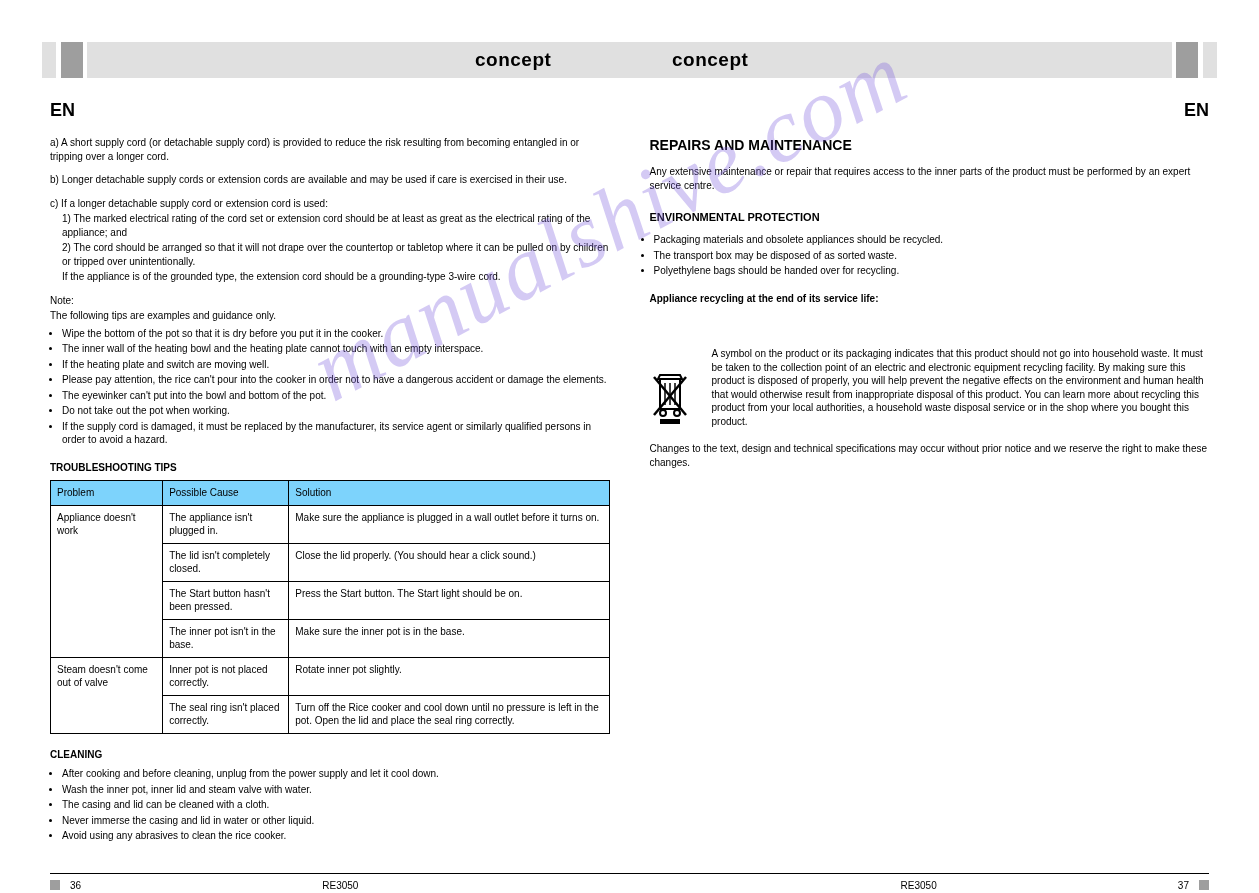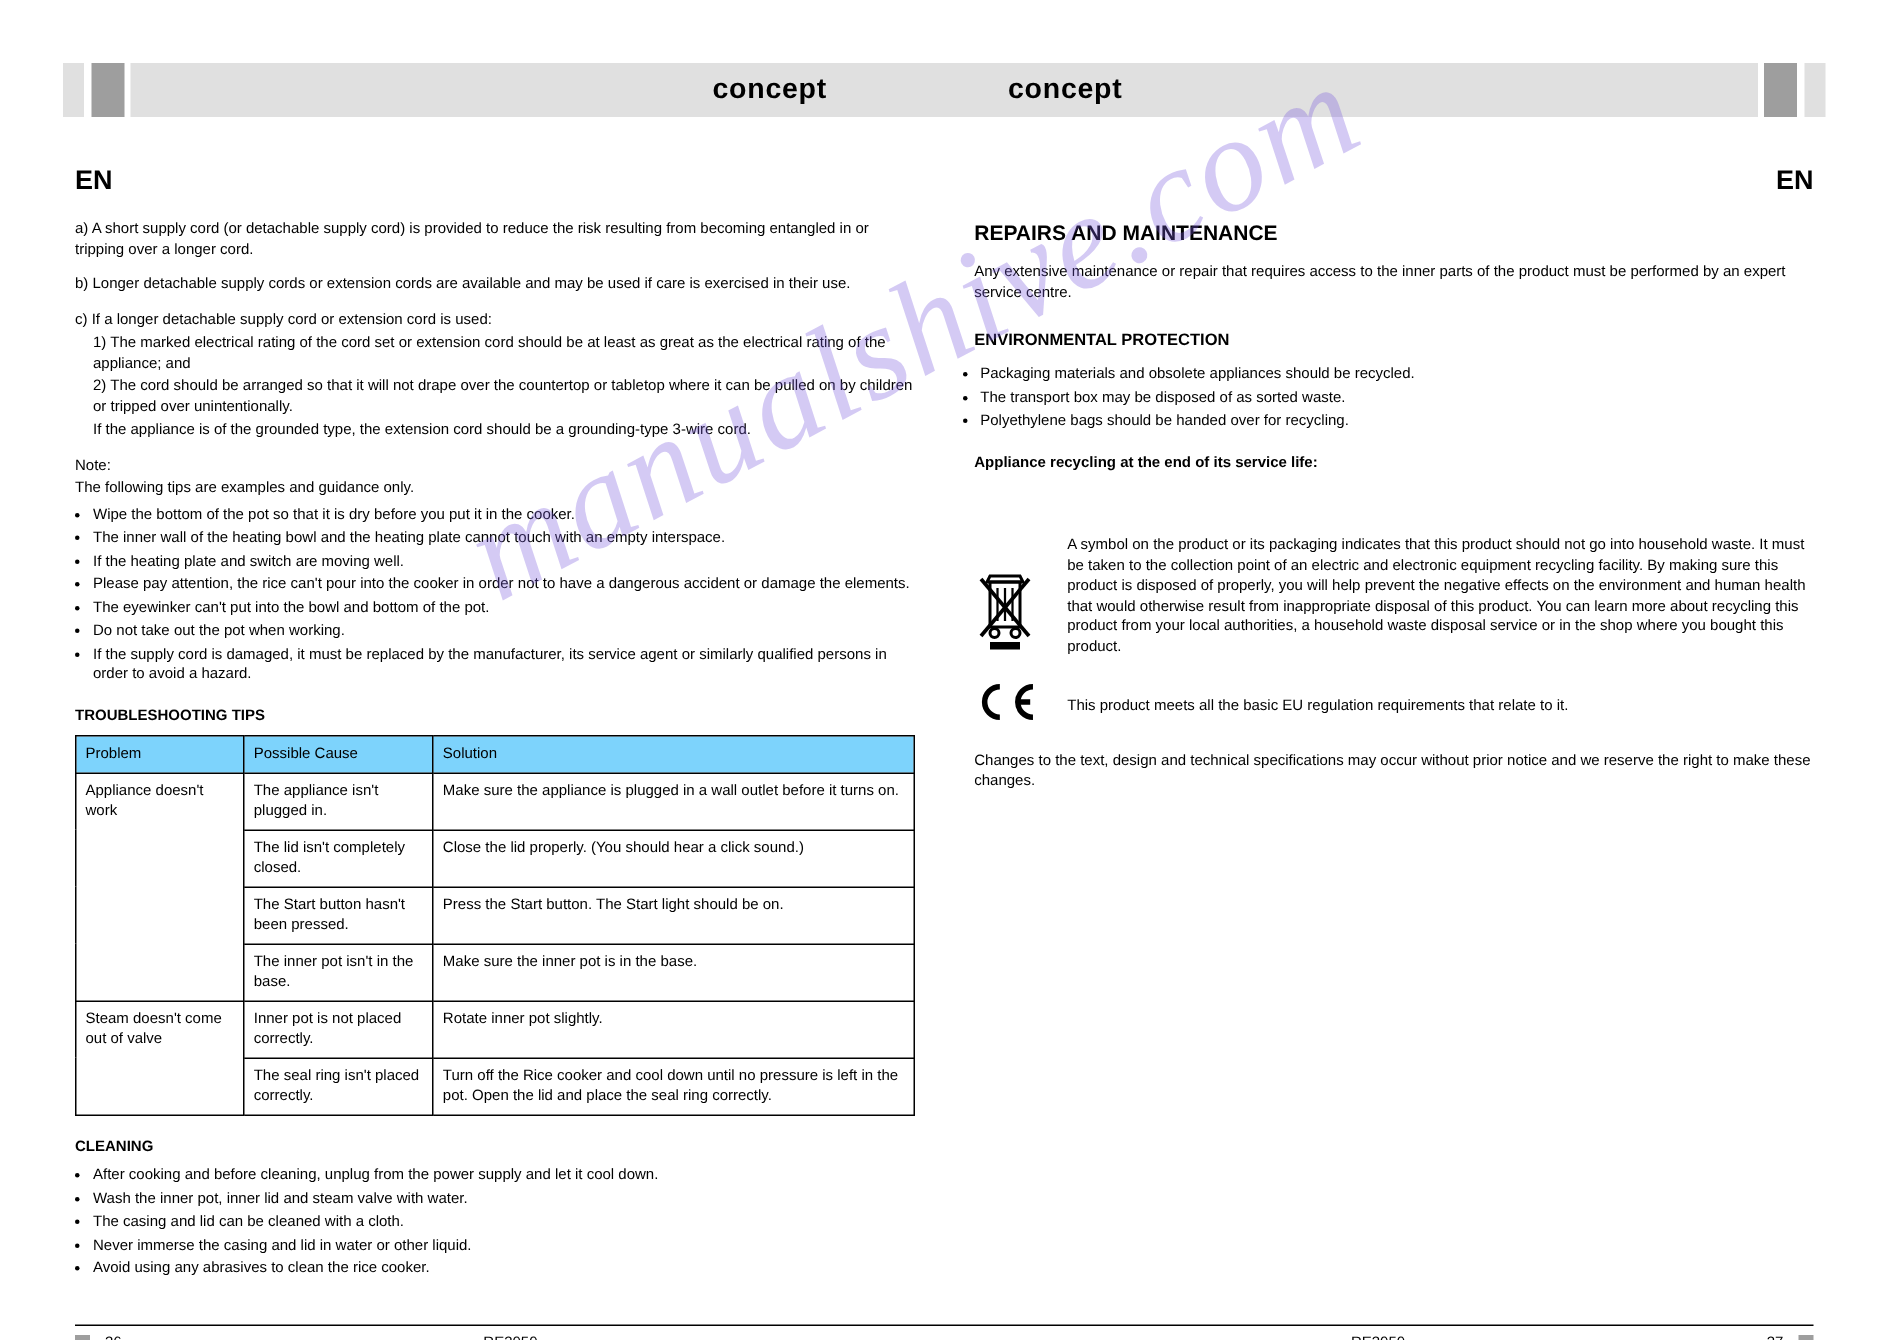--- a/index.html
+++ b/index.html
@@ -37,21 +37,21 @@
     position: absolute; top: 0; height: 36px; display: flex; align-items: center;
     font-weight: 700; font-size: 19px; letter-spacing: 0.5px;
     font-family: Verdana, Arial, sans-serif;
   }
   .logo-left { left: 475px; }
   .logo-right { left: 672px; }
 
   .two-col {
     display: flex;
     gap: 40px;
-    padding: 30px 50px 20px 50px;
+    padding: 20px 50px 20px 50px;
   }
   .col { flex: 1; font-size: 10px; line-height: 1.35; }
   .lang-tag {
     font-weight: 700;
     font-size: 18px;
     margin-bottom: 14px;
   }
   .para { margin-bottom: 10px; }
   .note-title { font-weight: 400; margin-bottom: 2px; }
   .bullets { margin: 4px 0 10px 12px; }
@@ -201,30 +201,20 @@
           <circle cx="13" cy="40" r="3" fill="none" stroke="#000" stroke-width="2"></circle>
           <circle cx="27" cy="40" r="3" fill="none" stroke="#000" stroke-width="2"></circle>
           <line x1="4" y1="4" x2="36" y2="42" stroke="#000" stroke-width="2.5"></line>
           <line x1="36" y1="4" x2="4" y2="42" stroke="#000" stroke-width="2.5"></line>
           <rect x="10" y="46" width="20" height="5" fill="#000"></rect>
         </svg>
       </div>
       <div class="env-text">A symbol on the product or its packaging indicates that this product should not go into household waste. It must be taken to the collection point of an electric and electronic equipment recycling facility. By making sure this product is disposed of properly, you will help prevent the negative effects on the environment and human health that would otherwise result from inappropriate disposal of this product. You can learn more about recycling this product from your local authorities, a household waste disposal service or in the shop where you bought this product.</div>
     </div>
 
-    <div class="env-row" style="margin-top:16px;align-items:center">
-      <div class="weee-icon">
-        <svg viewBox="0 0 50 30" width="46" height="28">
-          <path d="M18 4 A11 11 0 1 0 18 26" fill="none" stroke="#000" stroke-width="4"></path>
-          <path d="M42 4 A11 11 0 1 0 42 26" fill="none" stroke="#000" stroke-width="4"></path>
-          <line x1="32" y1="15" x2="40" y2="15" stroke="#000" stroke-width="4"></line>
-        </svg>
-      </div>
-      <div class="env-text">This product meets all the basic EU regulation requirements that relate to it.</div>
-    </div>
 
     <div class="para" style="margin-top:14px">Changes to the text, design and technical specifications may occur without prior notice and we reserve the right to make these changes.</div>
   </div>
 </div>
 
 <div class="foot-line"></div>
 <div class="foot-row">
   <div style="display:flex;align-items:center;gap:10px">
     <div class="corner-sq"></div>
     <span>36</span>

